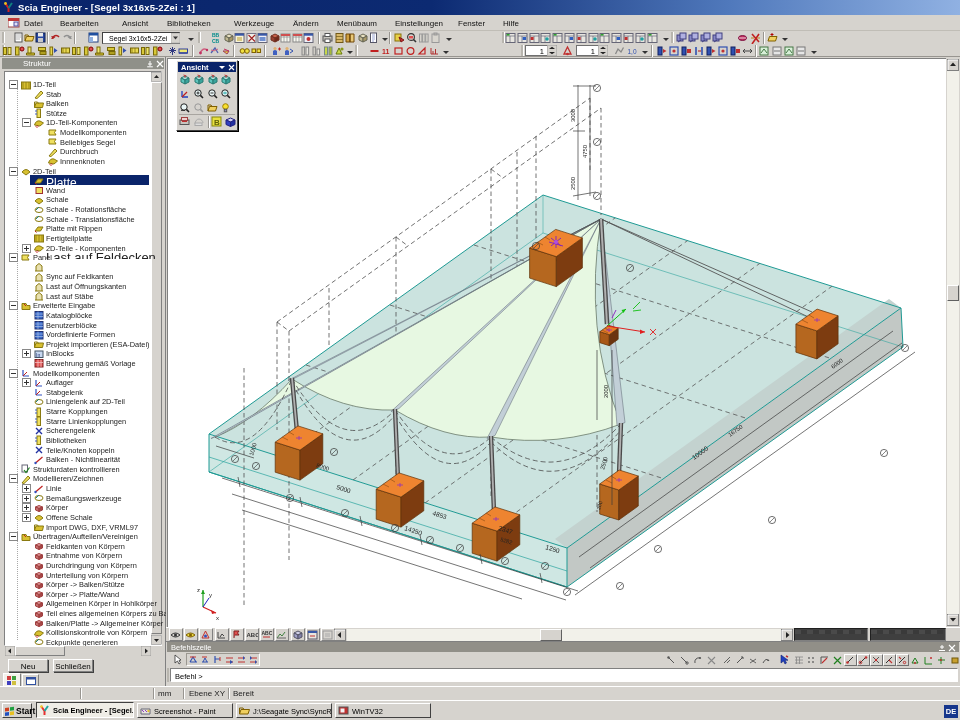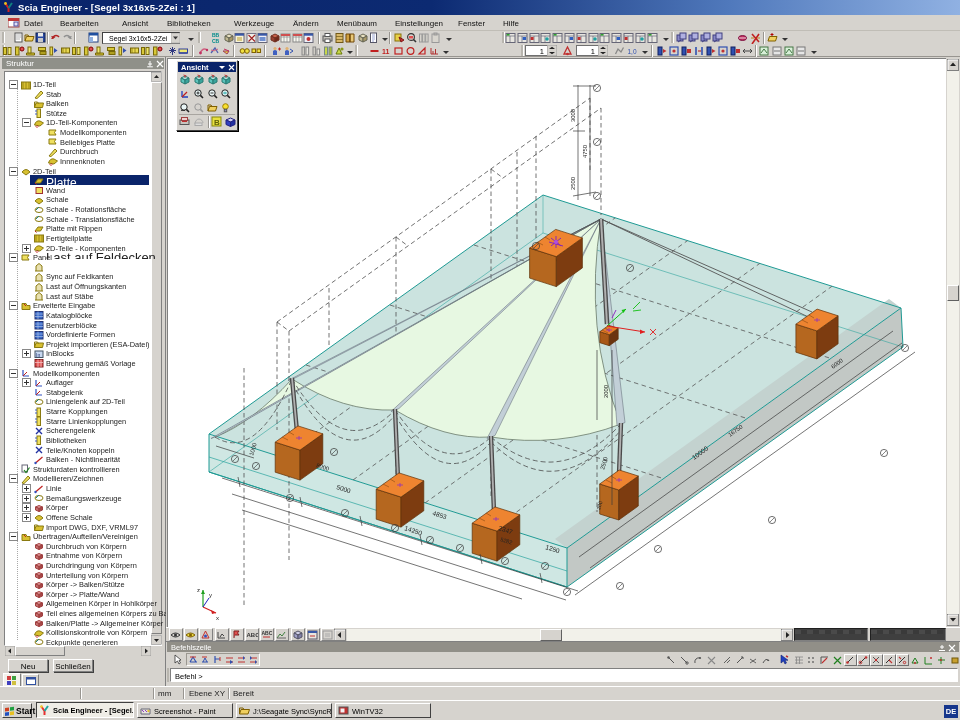--- a/index.html
+++ b/index.html
@@ -477,21 +477,21 @@
     <path d="M2 8l3-4 3 4" stroke="#447744" fill="none"></path>
   </svg>
 <svg class="a" style="left:796.0000000000005px;top:45px" width="12" height="12">
     <rect x="1" y="2" width="8" height="8" fill="#e6e6e6" stroke="#777"></rect>
     <path d="M2 6h6" stroke="#777"></path>
   </svg>
 <svg class="a" style="left:809.2000000000005px;top:47px" width="8" height="8">
     <path d="M2 4 l3 3 3-3z" fill="#333"></path>
   </svg>
 <div class="a" style="left:0px;top:57px;width:166px;height:629px;background:#d6d3ce;border-right:1px solid #808080"></div>
-<div class="a" style="left:2px;top:58px;width:162px;height:11px;background:#8f9089;color:#fff;font-size:8px;padding:1px 0 0 4px">Struktur</div>
+<div class="a" style="left:2px;top:58px;width:162px;height:11px;background:#8f9089;color:#fff;font-size:8px;padding:1px 0 0 21px">Struktur</div>
 <svg class="a" style="left:146px;top:60px" width="8" height="8">
     <path d="M4 1v5M2 4h4M1.2 6.8h5.6" stroke="#fff" stroke-width="1"></path>
   </svg>
 <svg class="a" style="left:156px;top:60px" width="8" height="8">
     <path d="M1 1l6 6M7 1l-6 6" stroke="#fff" stroke-width="1.2"></path>
   </svg>
 <div class="a" style="left:4px;top:71px;width:158px;height:575px;background:#fff;border-top:1px solid #808080;border-left:1px solid #808080;border-right:1px solid #fff;border-bottom:1px solid #fff"></div>
 <div class="a" style="left:151px;top:72px;width:11px;height:573px;background:#d6d3ce"></div>
 <svg class="a" style="left:151px;top:72px" width="11" height="10">
     <rect width="11" height="10" fill="#d6d3ce" stroke="#fff" stroke-width="1"></rect>
@@ -537,21 +537,21 @@
     <path d="M1.5 8.5l2 1M3 7.5l1.5 1" stroke="#c02020" stroke-width="0.9"></path>
   </svg>
 <div class="a" style="left:46px;top:118.47999999999999px;width:120px;height:9px;color:#222;font-size:7.4px;white-space:nowrap;overflow:hidden">1D-Teil-Komponenten</div>
 <svg class="a" style="left:48px;top:127.6px" width="10" height="10">
     <path d="M1 2 h7 l-1.5 2.5 L8 7 H1z" fill="#efe060" stroke="#8a7a10"></path>
   </svg>
 <div class="a" style="left:60px;top:128.1px;width:120px;height:9px;color:#222;font-size:7.4px;white-space:nowrap;overflow:hidden">Modellkomponenten</div>
 <svg class="a" style="left:48px;top:137.22px" width="10" height="10">
     <path d="M1 2 h7 l-1.5 2.5 L8 7 H1z" fill="#efe060" stroke="#8a7a10"></path>
   </svg>
-<div class="a" style="left:60px;top:137.72px;width:120px;height:9px;color:#222;font-size:7.4px;white-space:nowrap;overflow:hidden">Beliebiges Platte</div>
+<div class="a" style="left:60px;top:137.72px;width:120px;height:9px;color:#222;font-size:7.4px;white-space:nowrap;overflow:hidden">Beliebiges Segel</div>
 <svg class="a" style="left:48px;top:146.83999999999997px" width="10" height="10">
     <path d="M1 9 L7 2 L9 4 L3 9.5z" fill="#efe060" stroke="#8a7a10"></path>
   </svg>
 <div class="a" style="left:60px;top:147.33999999999997px;width:120px;height:9px;color:#222;font-size:7.4px;white-space:nowrap;overflow:hidden">Durchbruch</div>
 <svg class="a" style="left:48px;top:156.45999999999998px" width="10" height="10">
     <path d="M0.5 7 Q2 2 6 3 L9.5 5 L6 8z" fill="#d8c030" stroke="#8a7a10"></path>
     <path d="M1.5 8.5l2 1M3 7.5l1.5 1" stroke="#c02020" stroke-width="0.9"></path>
   </svg>
 <div class="a" style="left:60px;top:156.95999999999998px;width:120px;height:9px;color:#222;font-size:7.4px;white-space:nowrap;overflow:hidden">Innnenknoten</div>
 <svg class="a" style="left:9px;top:166.57999999999998px" width="9" height="9">
@@ -789,21 +789,21 @@
 <svg class="a" style="left:21px;top:531.64px" width="10" height="10">
     <path d="M1 8.5 h8 v-4 h-3 l-1-2 h-4z" fill="#d8c030" stroke="#8a7a10"></path>
     <path d="M3 3l2 2" stroke="#c02020"></path>
   </svg>
 <div class="a" style="left:33px;top:532.14px;width:120px;height:9px;color:#222;font-size:7.4px;white-space:nowrap;overflow:hidden">Übertragen/Aufteilen/Vereinigen</div>
 <svg class="a" style="left:34px;top:541.26px" width="10" height="10">
     <path d="M1.5 4 L5 2.5 L8.5 4 L5 5.5z" fill="#e8a0a0" stroke="#a04040"></path>
     <path d="M1.5 4v3L5 8.5V5.5z" fill="#c87070" stroke="#a04040"></path>
     <path d="M8.5 4v3L5 8.5V5.5z" fill="#a84848" stroke="#a04040"></path>
   </svg>
-<div class="a" style="left:46px;top:541.76px;width:120px;height:9px;color:#222;font-size:7.4px;white-space:nowrap;overflow:hidden">Durchbruch von Körpern</div>
+<div class="a" style="left:46px;top:541.76px;width:120px;height:9px;color:#222;font-size:7.4px;white-space:nowrap;overflow:hidden">Feldkanten von Körpern</div>
 <svg class="a" style="left:34px;top:550.8799999999999px" width="10" height="10">
     <path d="M1.5 4 L5 2.5 L8.5 4 L5 5.5z" fill="#e8a0a0" stroke="#a04040"></path>
     <path d="M1.5 4v3L5 8.5V5.5z" fill="#c87070" stroke="#a04040"></path>
     <path d="M8.5 4v3L5 8.5V5.5z" fill="#a84848" stroke="#a04040"></path>
   </svg>
 <div class="a" style="left:46px;top:551.3799999999999px;width:120px;height:9px;color:#222;font-size:7.4px;white-space:nowrap;overflow:hidden">Entnahme von Körpern</div>
 <svg class="a" style="left:34px;top:560.5px" width="10" height="10">
     <path d="M1.5 4 L5 2.5 L8.5 4 L5 5.5z" fill="#e8a0a0" stroke="#a04040"></path>
     <path d="M1.5 4v3L5 8.5V5.5z" fill="#c87070" stroke="#a04040"></path>
     <path d="M8.5 4v3L5 8.5V5.5z" fill="#a84848" stroke="#a04040"></path>

